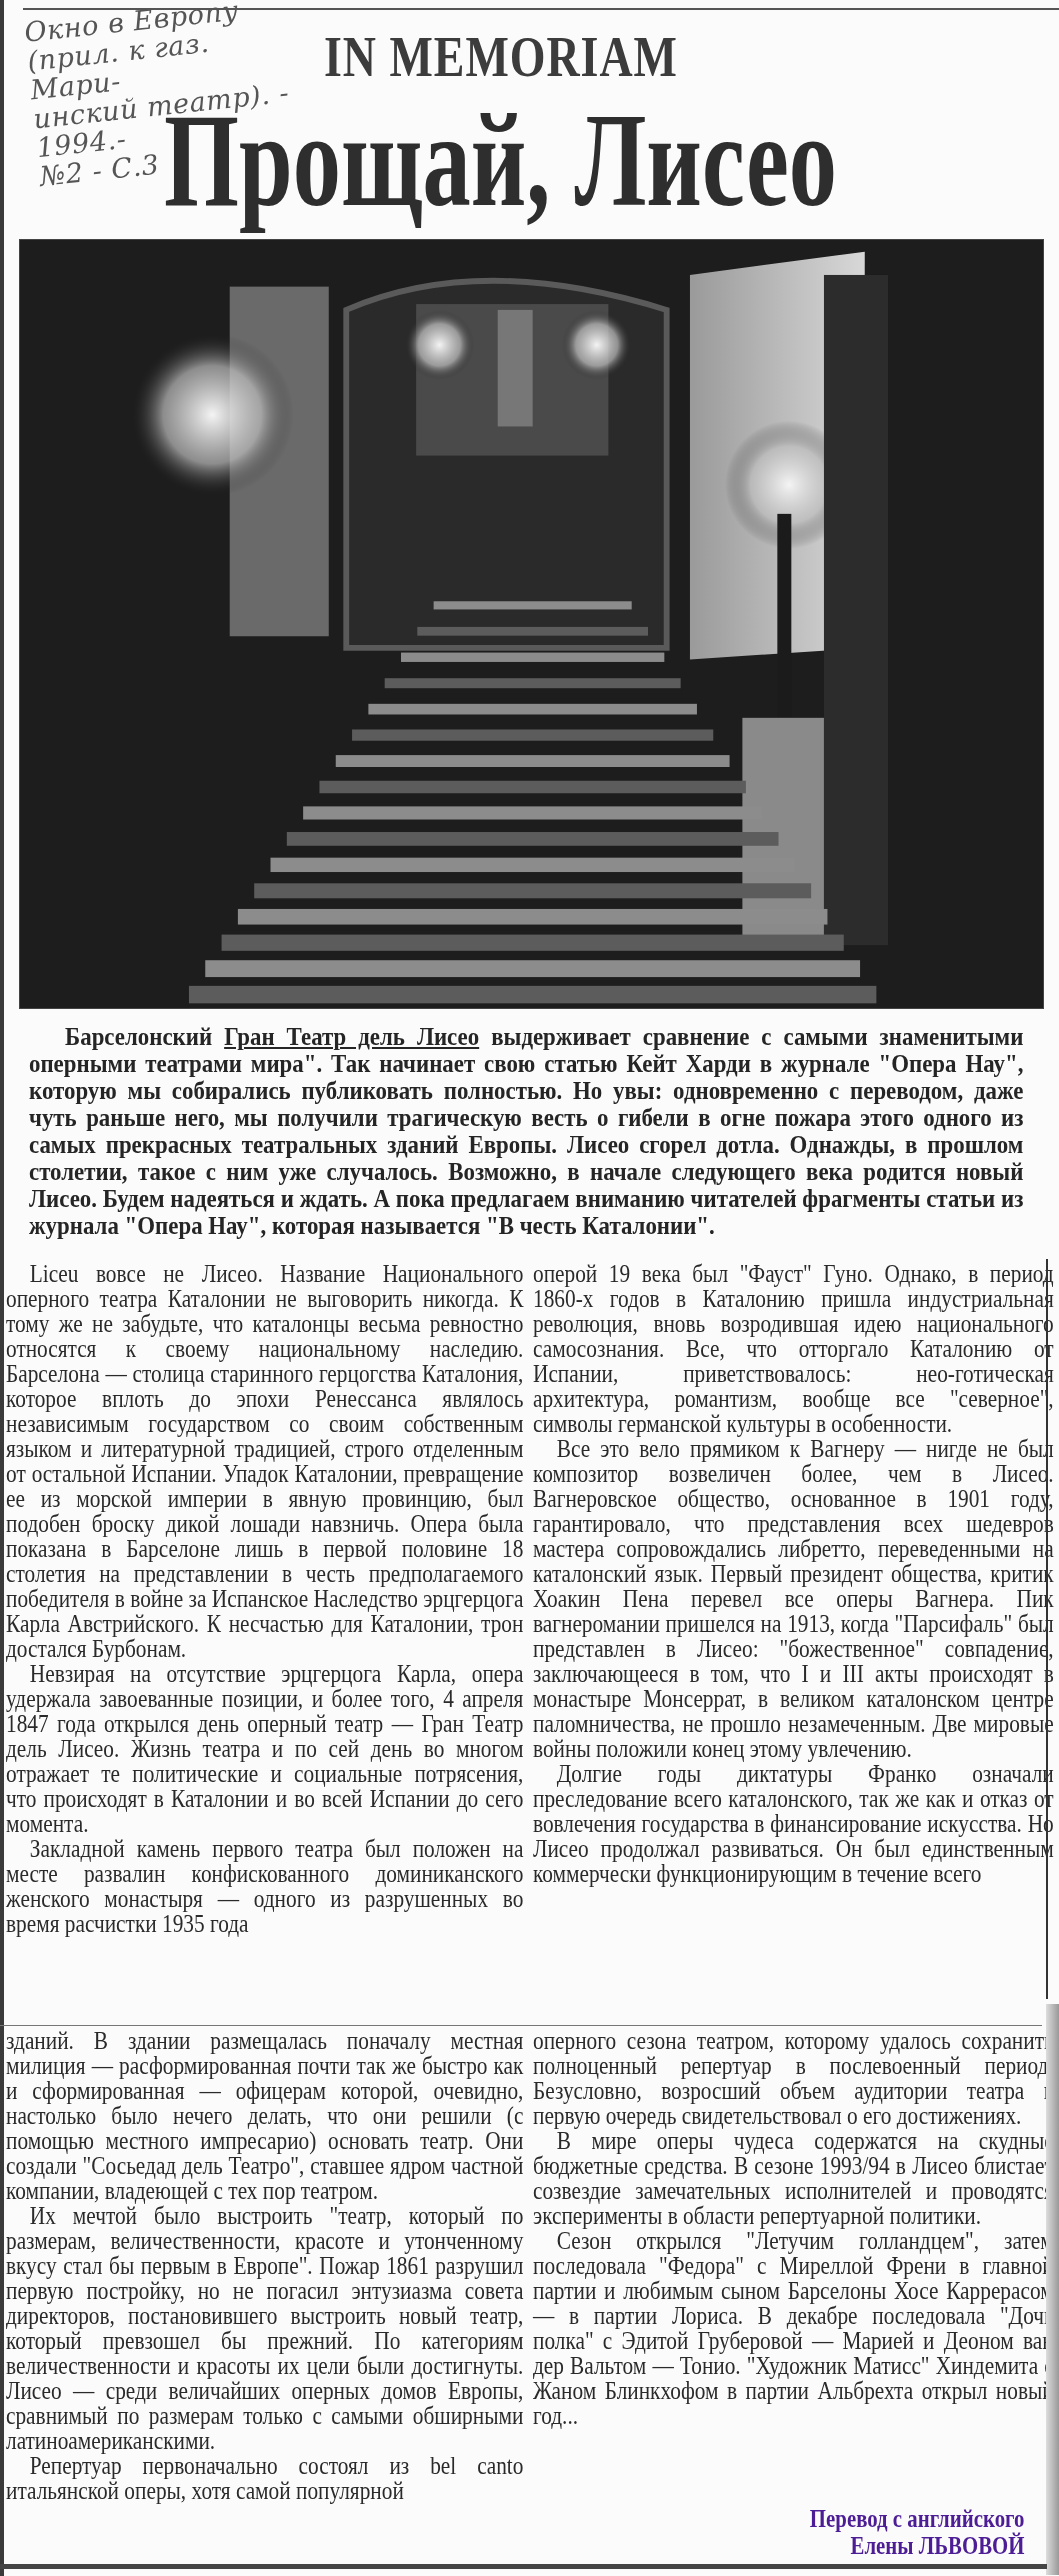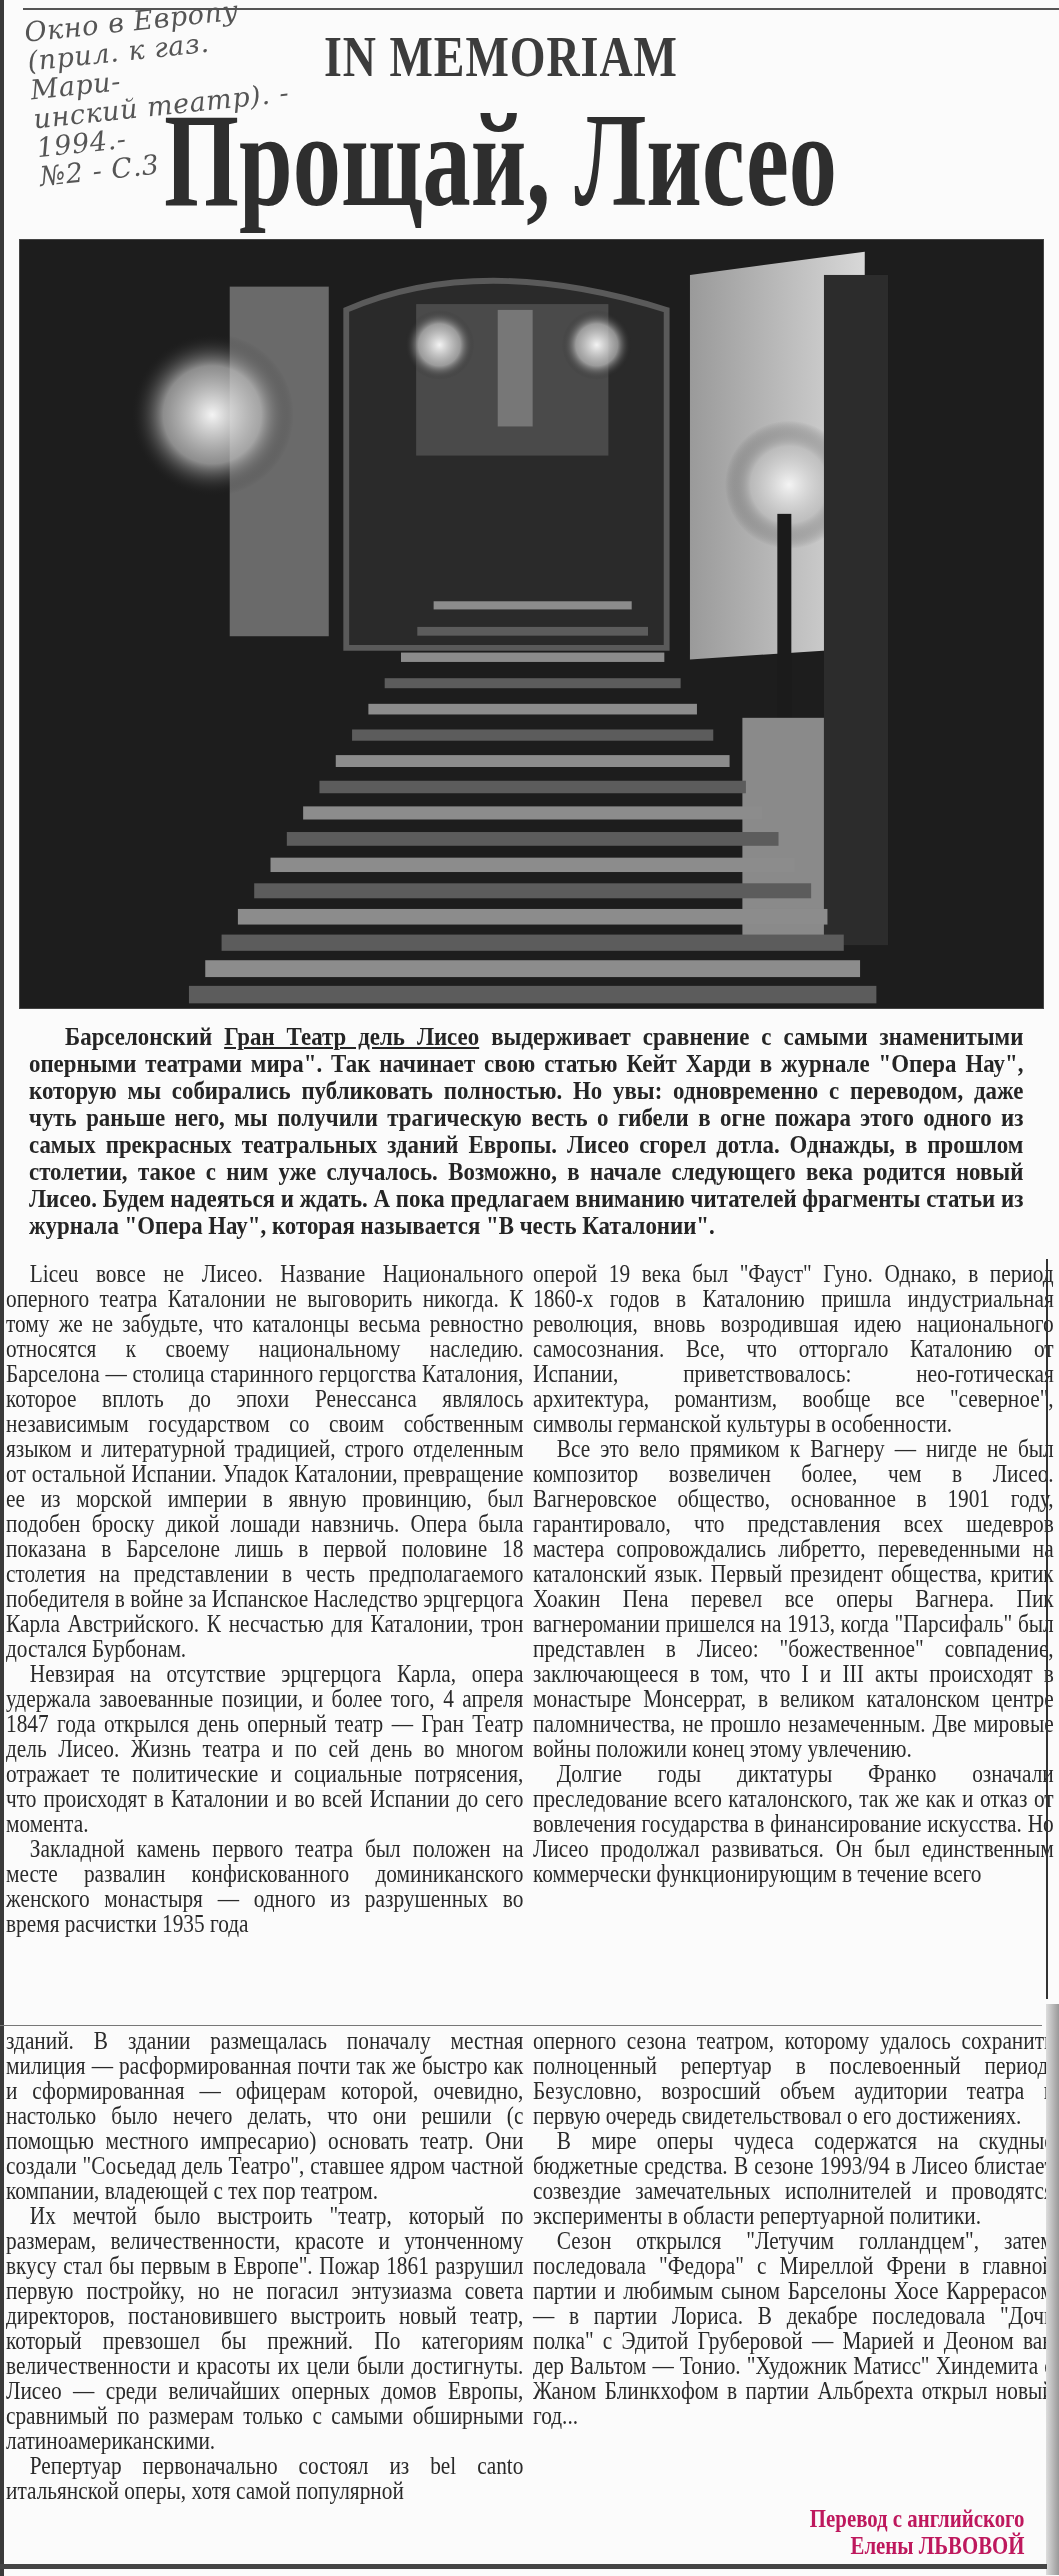--- a/index.html
+++ b/index.html
@@ -52,21 +52,21 @@
   .col-1 { left: 5.8px; top: 1261px; width: 631px; }
   .col-2 { left: 533px; top: 1261px; width: 635px; }
   .col-3 { left: 5.8px; top: 2028px; width: 631px; }
   .col-4 { left: 533px; top: 2028px; width: 635px; }
   .divider-v { position: absolute; left: 1046px; top: 1259px; width: 1.7px; height: 740px; background: #333; }
   .divider-h { position: absolute; left: 0; right: 17.5px; top: 2025px; height: 1.2px; background: #777; }
   .bottom-rule { position: absolute; left: 0; right: 11.7px; top: 2564px; height: 4.7px; background: #444; }
   .right-shadow { position: absolute; right: 0; top: 2004px; width: 13px; height: 571px; background: linear-gradient(to right, #ddd, #999); }
   .credit {
     position: absolute; right: 35px; top: 2505px; text-align: right;
-    font-family: "Liberation Serif", serif; font-weight: bold; font-size: 24.5px; line-height: 27px; color: #be185d;
+    font-family: "Liberation Serif", serif; font-weight: bold; font-size: 24.5px; line-height: 27px; color: #4c1d95;
   }
   .credit div { transform: scaleX(0.85); transform-origin: right top; }
 </style>
 </head>
 <body>
 
 <div class="left-edge"></div>
 <div class="top-rule"></div>
 
 <div class="handwriting">

